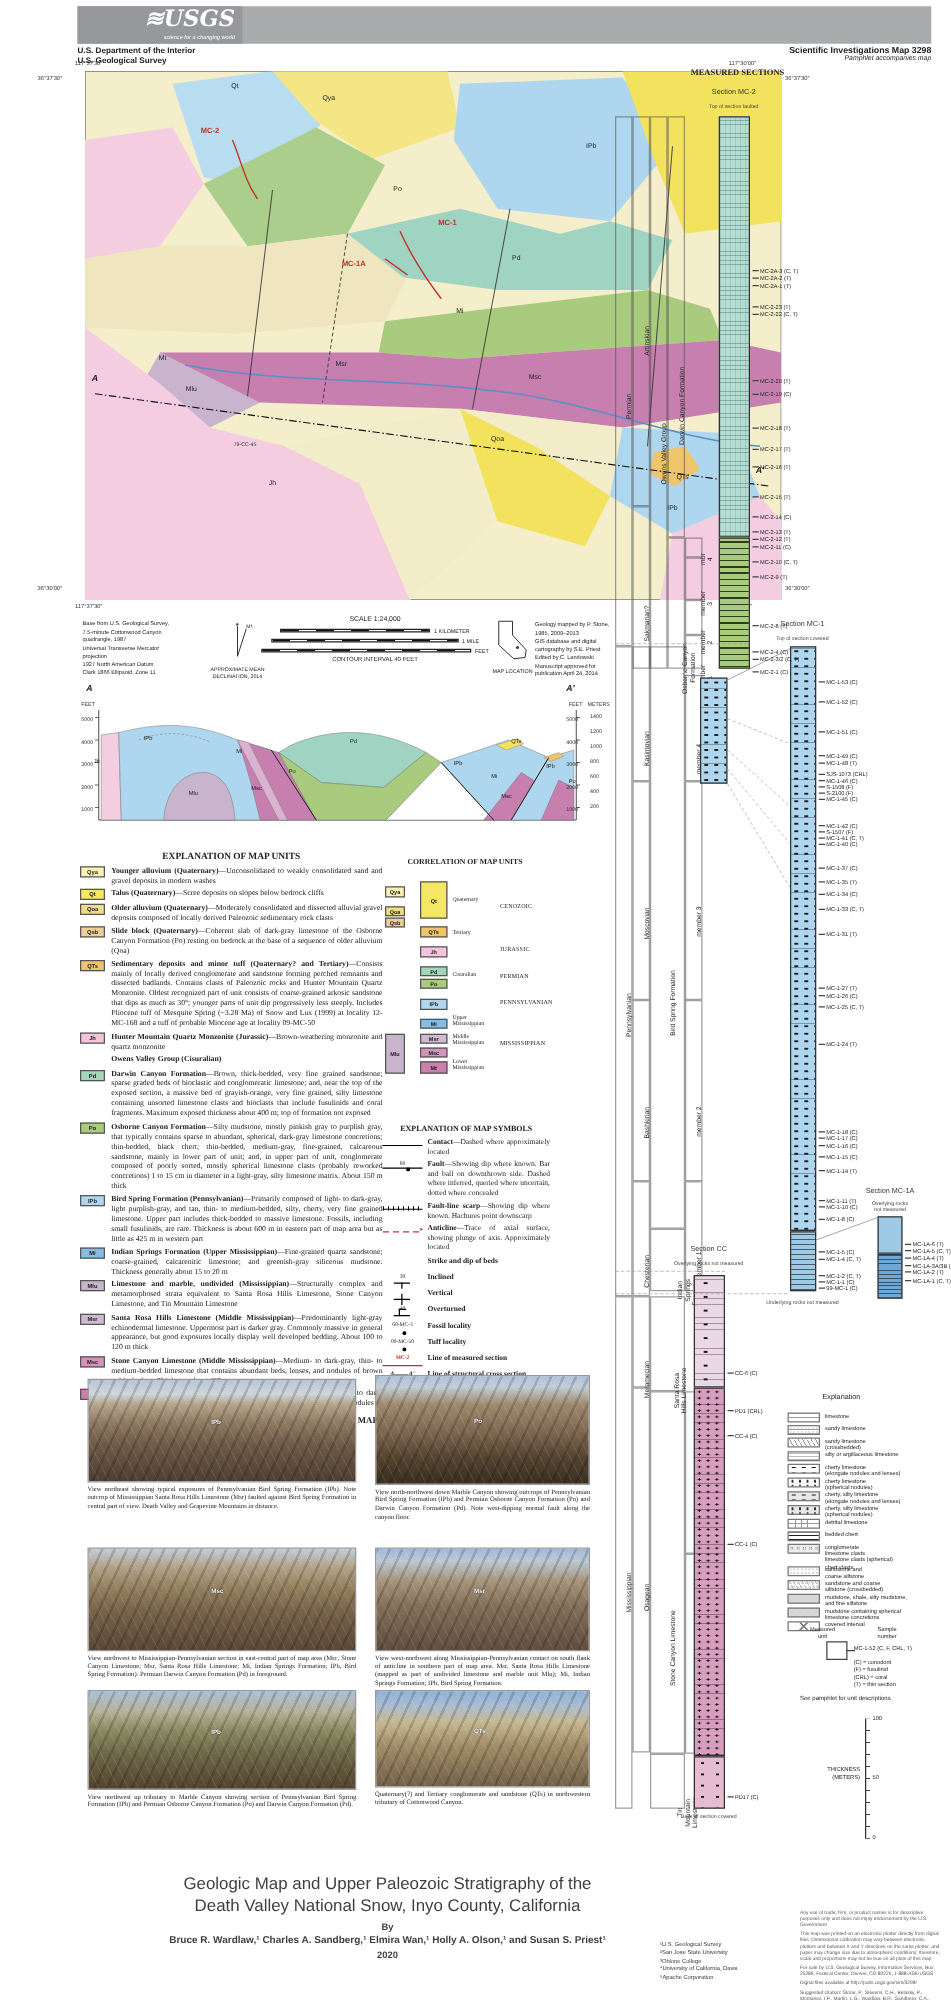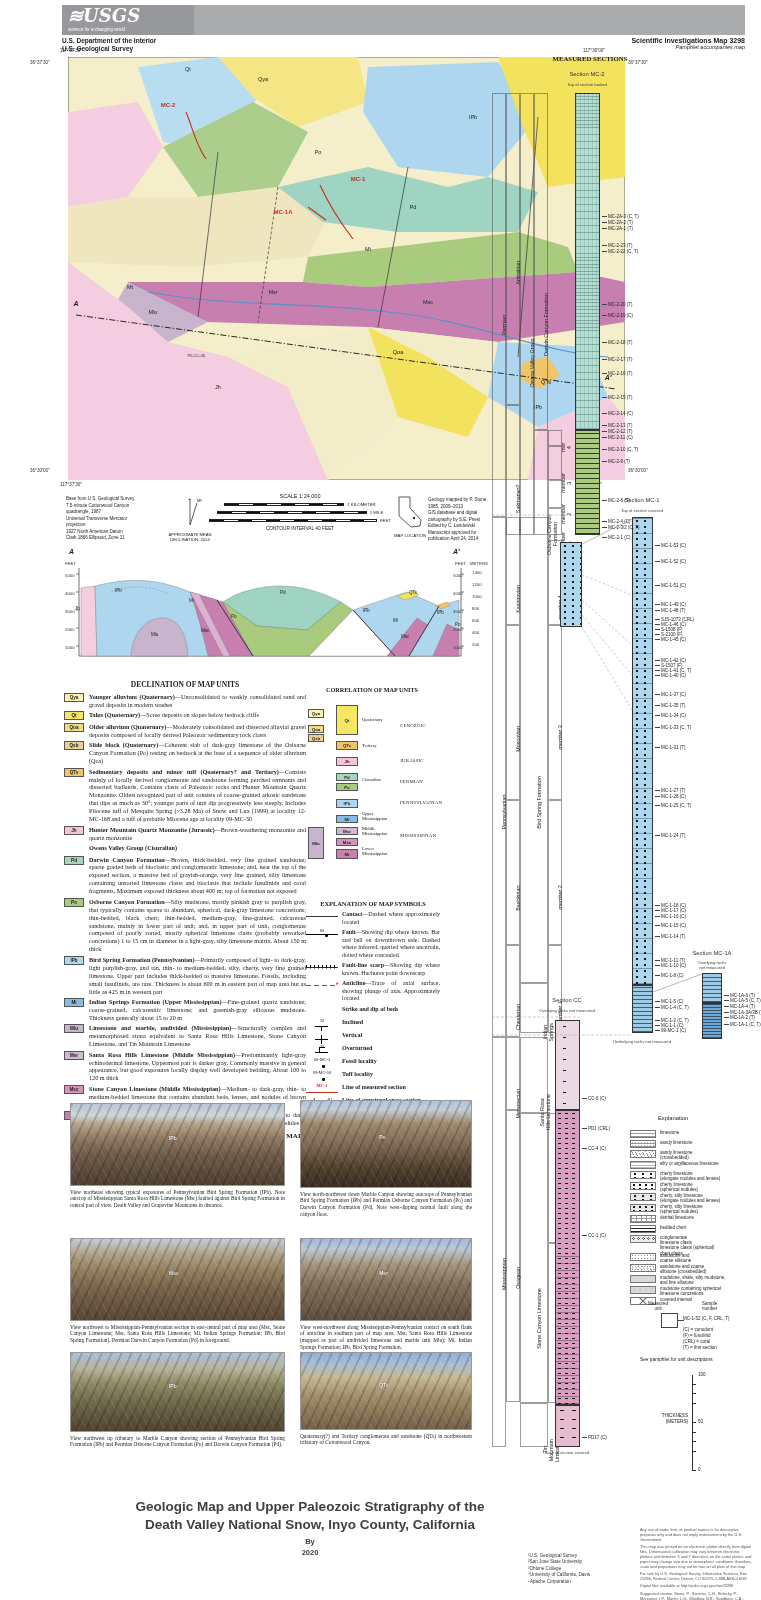--- a/index.html
+++ b/index.html
@@ -1,21 +1,21 @@
 <!DOCTYPE html>
 <html><head>
 <meta charset="utf-8">
 <style>
   html,body{margin:0;padding:0;background:#e8e8e8;}
   *{box-sizing:border-box;}
   #page{position:relative;width:761px;height:1600px;background:#fff;margin:0 auto;
         font-family:"Liberation Sans",sans-serif;color:#222;overflow:hidden;}
   .abs{position:absolute;}
   
-  #banner{left:62px;top:5px;width:683px;height:30px;background:#a9abad;}
+  #banner{left:62px;top:5px;width:683px;height:30px;background:#a9abad;text-align:right;}
   #logo{left:0;top:0;width:132px;height:30px;background:#96989b;color:#fff;padding:2px 6px;}
   #logo .big{font-family:"DejaVu Serif",serif;font-style:italic;font-weight:bold;font-size:18px;line-height:18px;}
   #logo .tag{font-size:4.5px;font-style:italic;display:block;margin-top:1px;}
   .dept{left:62px;top:37px;font-size:6.5px;font-weight:bold;line-height:1.3;}
   .simtitle{left:445px;top:37px;width:300px;text-align:right;}
   .simtitle .n{font-size:7px;font-weight:bold;}
   .simtitle .p{font-size:5.5px;font-style:italic;}
   
   #map{left:68px;top:57px;width:557px;height:423px;}
   #map svg{display:block;}
@@ -146,21 +146,21 @@
   .keylab{position:absolute;font-size:4.5px;white-space:pre-line;text-align:center;line-height:1.15;}
   #keybox{left:181px;top:1258px;width:17px;height:15px;border:0.8px solid #444;}
   #keybox::after{content:"";position:absolute;right:-7px;top:6px;width:7px;border-top:0.7px solid #444;}
   .keyline{position:absolute;left:203px;font-size:4.5px;white-space:nowrap;}
   #thk-line{left:212px;top:1320px;height:96px;border-left:1px solid #333;
      background:repeating-linear-gradient(0deg,#333 0 0.8px,transparent 0.8px 9.6px) left/3px 100% no-repeat;width:4px;}
   .th-t{position:absolute;left:218px;font-size:4.5px;}
   #thklab{left:152px;top:1358px;width:56px;text-align:right;font-size:4.6px;white-space:pre-line;line-height:1.2;}
   
   #titleblk{left:88px;top:1498px;width:444px;text-align:center;color:#3f3f3f;}
-  #titleblk .t{font-size:13.5px;font-weight:bold;line-height:1.32;}
+  #titleblk .t{font-size:13.5px;font-weight:normal;line-height:1.32;}
   #titleblk .by{font-size:7.5px;font-weight:bold;margin-top:3px;}
   #titleblk .au{font-size:8px;font-weight:bold;line-height:1.4;}
   #titleblk .yr{font-size:7.5px;font-weight:bold;margin-top:2px;}
   #foot{left:528px;top:1553px;font-size:4.6px;line-height:1.4;color:#333;}
   #fineprint{left:640px;top:1528px;width:112px;font-size:3.9px;line-height:1.25;color:#555;}
   #fineprint p{margin:0 0 2.5px 0;}
   #watermark{left:0;top:1408px;width:761px;text-align:center;font-size:84px;font-weight:bold;
      color:rgba(150,150,150,.13);white-space:nowrap;letter-spacing:1px;pointer-events:none;z-index:40;
      font-family:"DejaVu Serif",serif;}
 </style>
@@ -378,21 +378,21 @@
         <span class="xl-u" style="left: 298px; top: 60px;">IPb</span>
         <span class="xl-u" style="left: 336px; top: 86px;">Msc</span>
         <span class="xl-u" style="left: 328px; top: 70px;">Mi</span>
         <span class="xl-u" style="left: 372px; top: 62px;">IPb</span>
         <span class="xl-u" style="left: 344px; top: 42px;">QTs</span>
         <span class="xl-u" style="left: 390px; top: 74px;">Po</span>
       </div>
   </div>
 
   <div class="abs" id="desc">
-    <h3>DECLINATION OF MAP UNITS</h3>
+    <h3>EXPLANATION OF MAP UNITS</h3>
     <div>
 
         <div class="du">
           <span class="du-sw" style="background: rgb(250, 243, 176);">Qya</span>
           <div class="du-tx"><b>Younger alluvium (Quaternary)</b><span>—Unconsolidated to weakly consolidated sand and gravel deposits in modern washes</span></div>
         </div>
 
         <div class="du">
           <span class="du-sw" style="background: rgb(245, 230, 99);">Qt</span>
           <div class="du-tx"><b>Talus (Quaternary)</b><span>—Scree deposits on slopes below bedrock cliffs</span></div>
@@ -1140,20 +1140,21 @@
   </div>
 
 
   <div class="abs" id="titleblk">
     <div class="t">
       <div>Geologic Map and Upper Paleozoic Stratigraphy of the</div>
       <div>Death Valley National Snow, Inyo County, California</div>
     </div>
     <div class="by">By</div>
     <div class="au">
+      <div>Bruce R. Wardlaw,¹ Charles A. Sandberg,¹ Elmira Wan,¹ Holly A. Olson,¹ and Susan S. Priest¹</div>
     </div>
     <div class="yr">2020</div>
   </div>
 
   <div class="abs" id="foot">
     <div>¹U.S. Geological Survey</div>
       <div>²San Jose State University</div>
       <div>³Ohlone College</div>
     <div>⁴University of California, Davis</div>
       <div>⁵Apache Corporation</div>

